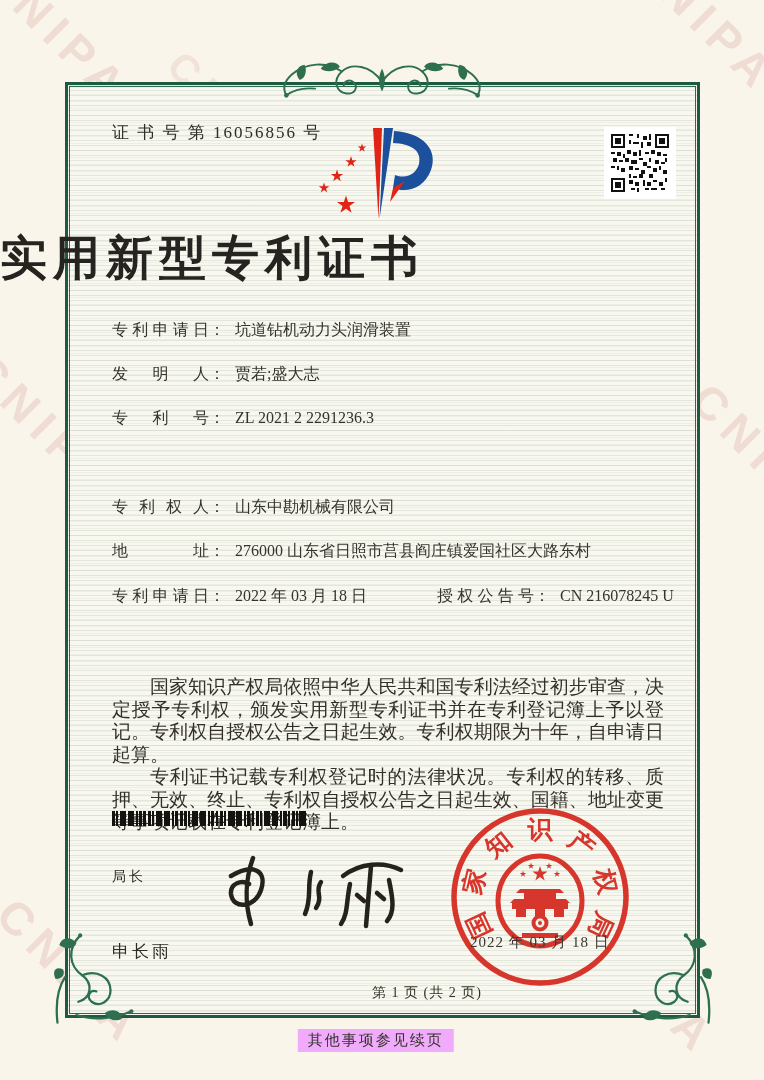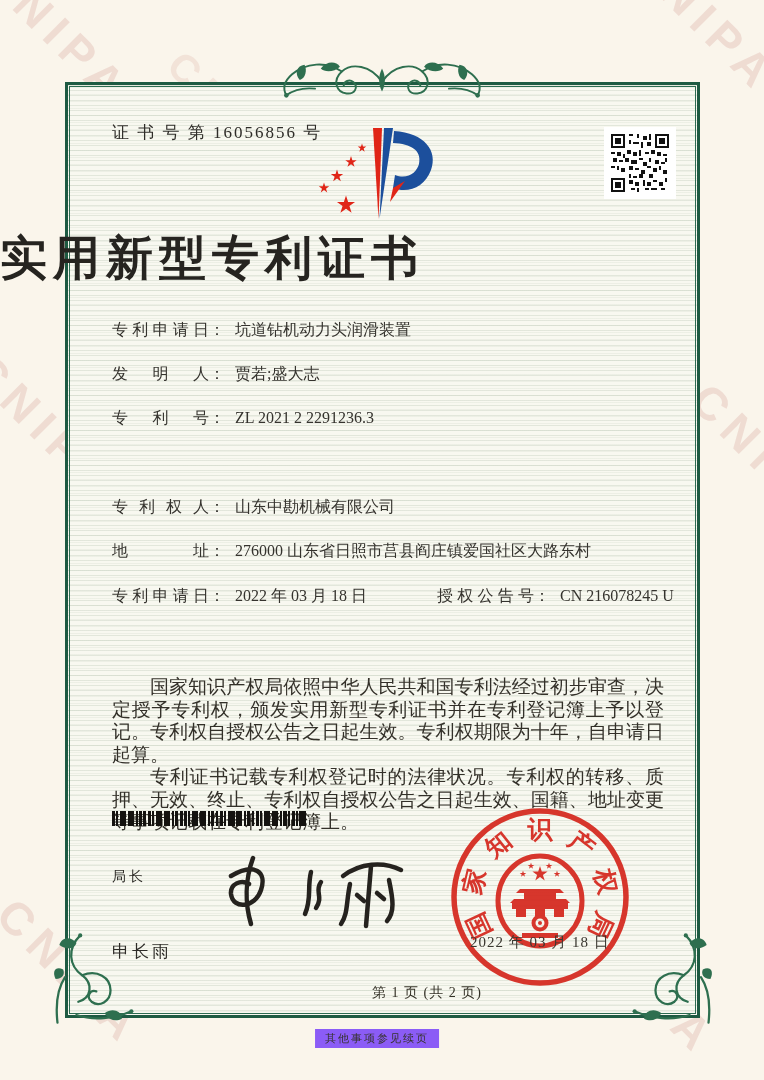--- a/index.html
+++ b/index.html
@@ -60,21 +60,21 @@
   .director-name{position:absolute;left:112px;top:900px;font-size:17px;color:#2e2c28;letter-spacing:3px;margin-top:40px;}
   .sig{position:absolute;left:215px;top:846px;}
   .seal{position:absolute;left:445px;top:802px;z-index:2;}
   .seal-date{
     position:absolute;left:470px;top:933px;z-index:3;font-size:15px;color:#3a3730;
     letter-spacing:1px;white-space:nowrap;
   }
   .page-num{position:absolute;left:0;top:984px;width:764px;text-align:center;font-size:14px;color:#333026;letter-spacing:1px;padding-left:45px;}
   .note{
     position:absolute;left:50%;top:1029px;transform:translateX(-54%);
-    font-size:11px;color:#35322b;letter-spacing:2px;background:#8b5cf6;padding:2px 10px;
+    font-size:15px;color:#35322b;letter-spacing:2px;background:#f0abfc;padding:2px 10px;
   }
   .ornament{position:absolute;pointer-events:none;}
 </style>
 </head>
 <body>
 
 <div class="page">
 
   <div class="wm" style="left:-35px;top:5px">CNIPA</div>
   <div class="wm" style="left:612px;top:-8px">CNIPA</div>

